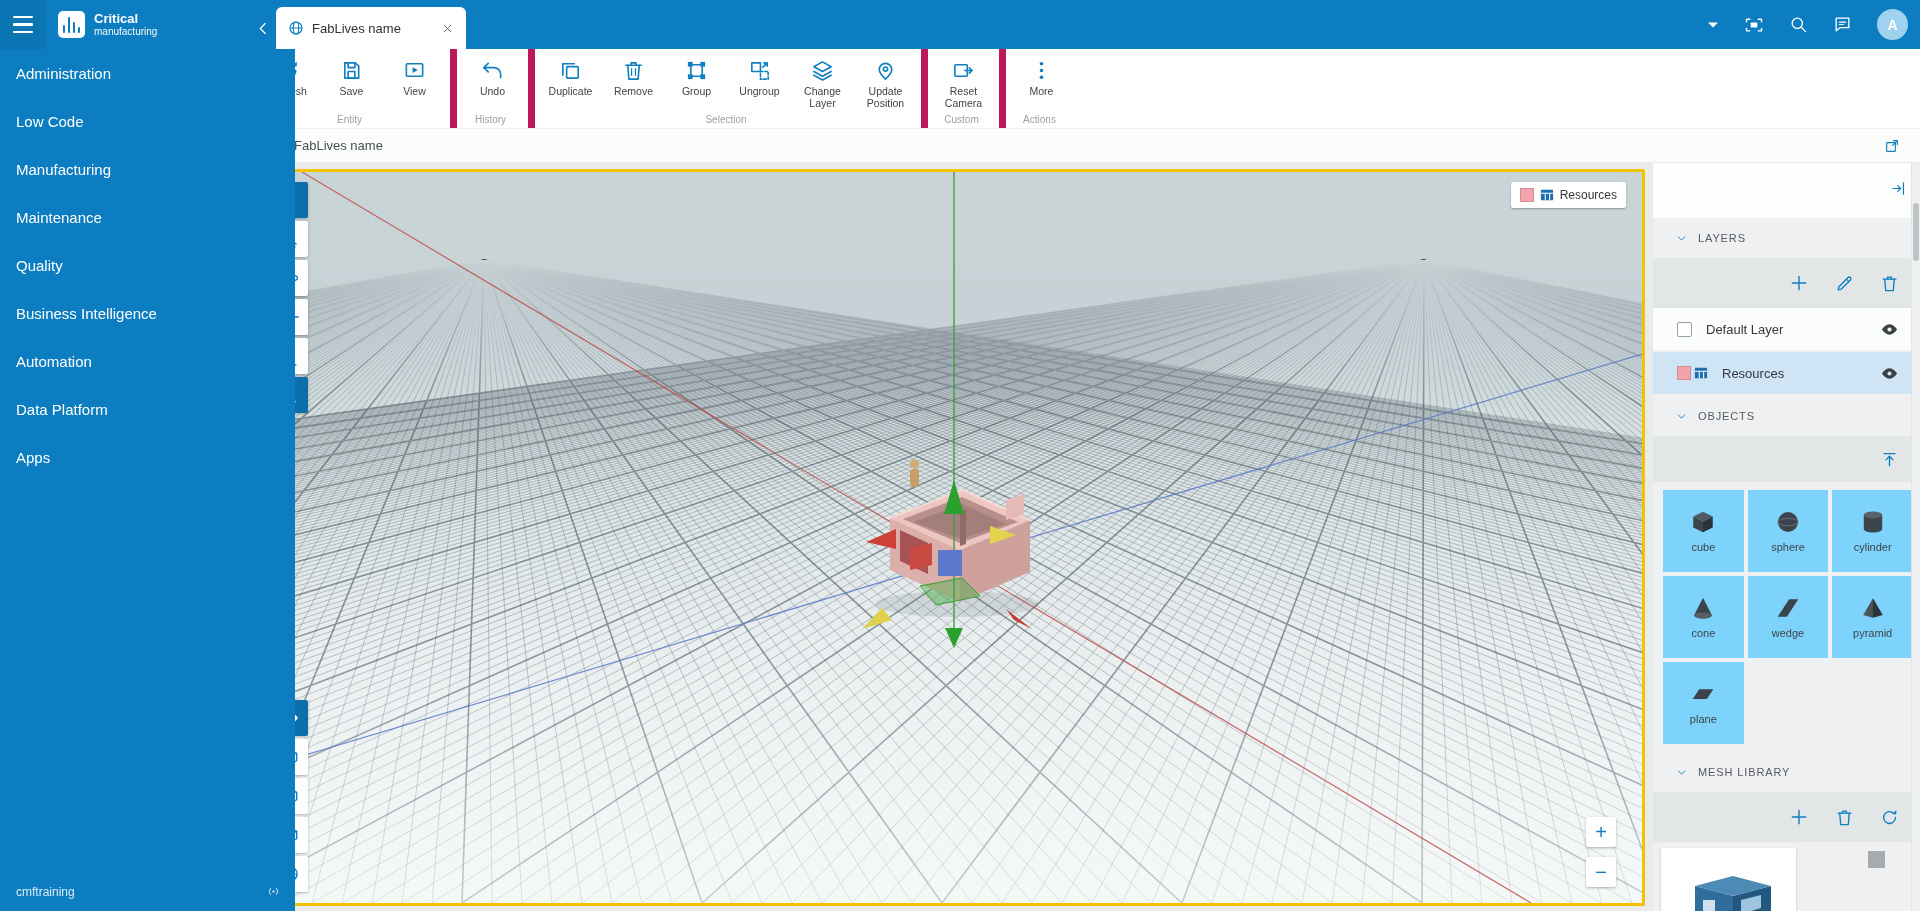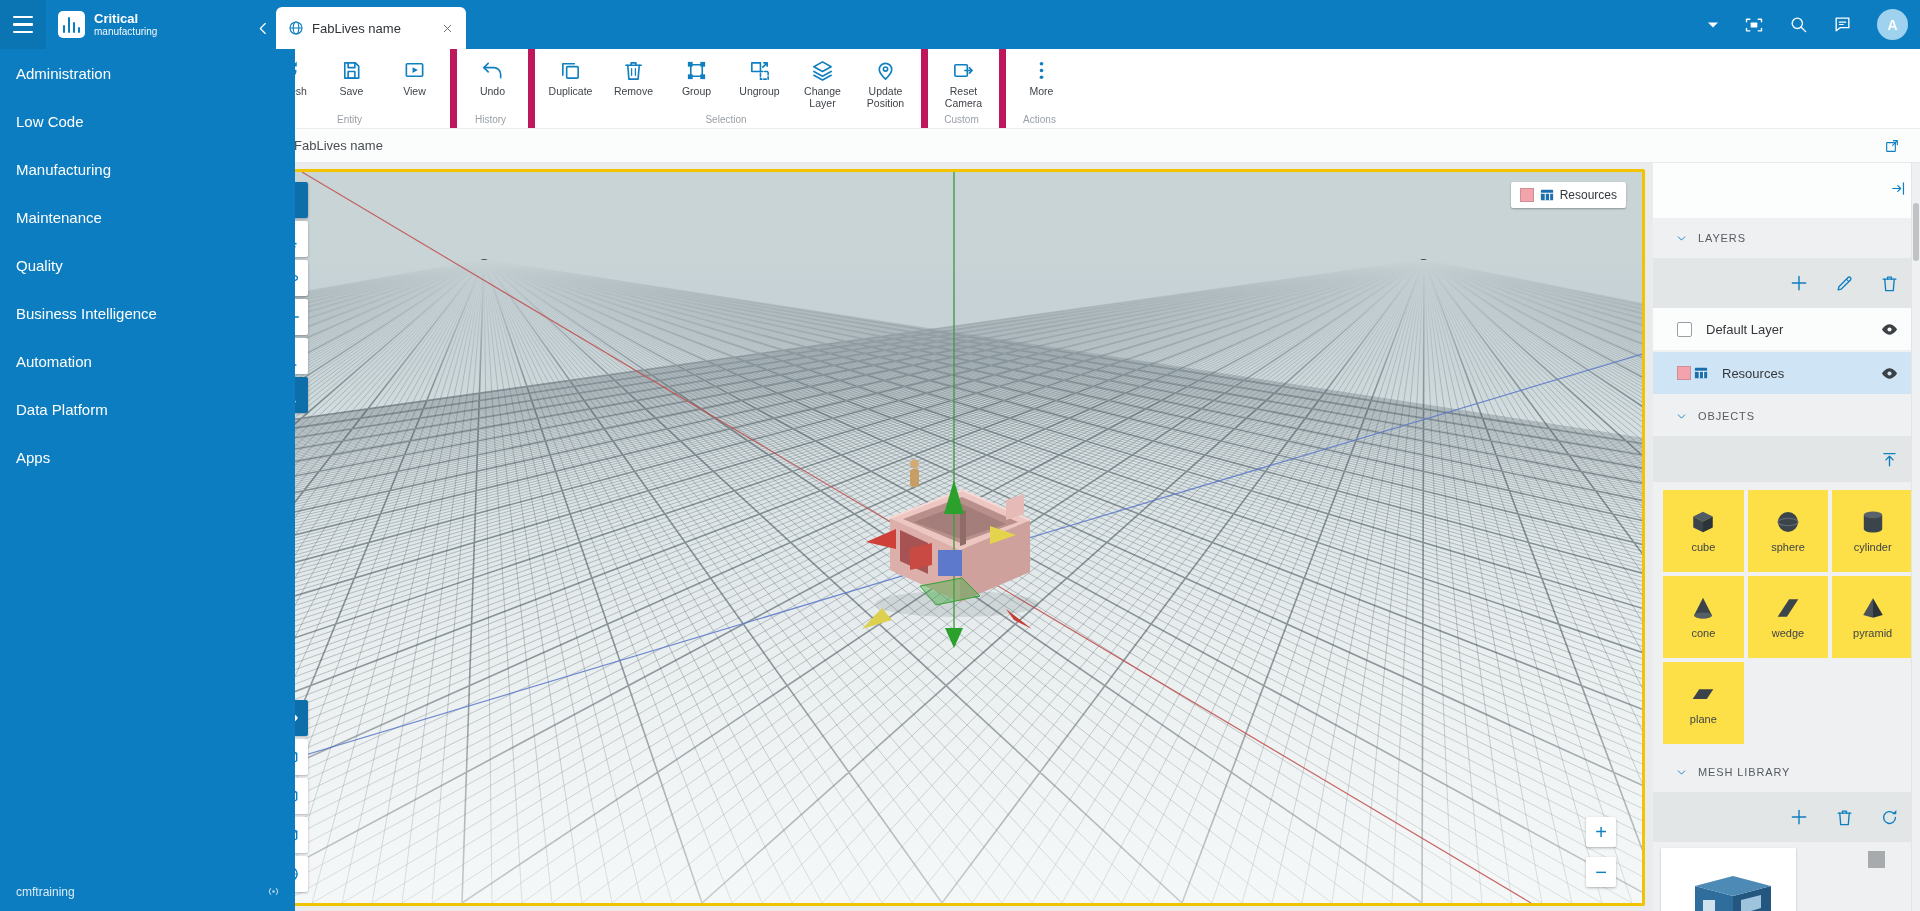--- a/index.html
+++ b/index.html
@@ -67,21 +67,21 @@
   .sec-head { height:40px; display:flex; align-items:center; gap:10px; padding-left:22px; font-size:11px; letter-spacing:.08em; color:#565b60; cursor:pointer; }
   .sec-head .chev { color:#0f7fc0; }
   .tools-row { height:50px; background:#e3e6e7; display:flex; align-items:center; justify-content:flex-end; gap:26px; padding-right:24px; color:#0f7fc0; }
   .tools-row.objects { height:46px; }
   .tool-ic { cursor:pointer; display:flex; }
   .layer-row { height:44px; background:#fbfcfc; display:flex; align-items:center; gap:14px; padding:0 24px; border-bottom:2px solid #eef0f1; font-size:13px; color:#34383c; cursor:pointer; }
   .layer-row.selected { background:#cfe4f4; }
   .checkbox { width:15px; height:15px; border:1.5px solid #9aa1a6; border-radius:2px; background:#fff; cursor:pointer; flex:0 0 auto; }
   .eye { margin-left:auto; color:#3c4145; cursor:pointer; display:flex; }
   .obj-grid { padding:8px 10px; display:grid; grid-template-columns:repeat(3,1fr); gap:4px; }
-  .obj-tile { height:82px; background:#fde047; display:flex; flex-direction:column; align-items:center; justify-content:center; gap:6px; font-size:11px; color:#3f4449; cursor:pointer; border:none; }
+  .obj-tile { height:82px; background:#7dd3fc; display:flex; flex-direction:column; align-items:center; justify-content:center; gap:6px; font-size:11px; color:#3f4449; cursor:pointer; border:none; }
   .mesh-area { position:relative; height:70px; }
   .mesh-thumb { position:absolute; left:8px; top:6px; width:135px; height:120px; background:#fff; box-shadow:0 1px 2px rgba(0,0,0,.25); cursor:pointer; }
   .mesh-square { position:absolute; right:38px; top:9px; width:17px; height:17px; background:#a7abae; }
   .v-scrollbar { position:absolute; right:0; top:0; bottom:0; width:9px; background:#eef0f1; border-left:1px solid #e2e4e6; cursor:pointer; }
   .v-thumb { position:absolute; left:1px; right:1px; top:40px; height:58px; background:#bfc3c6; border-radius:4px; }
 </style>
 </head>
 <body>
 
 <div class="topbar">

